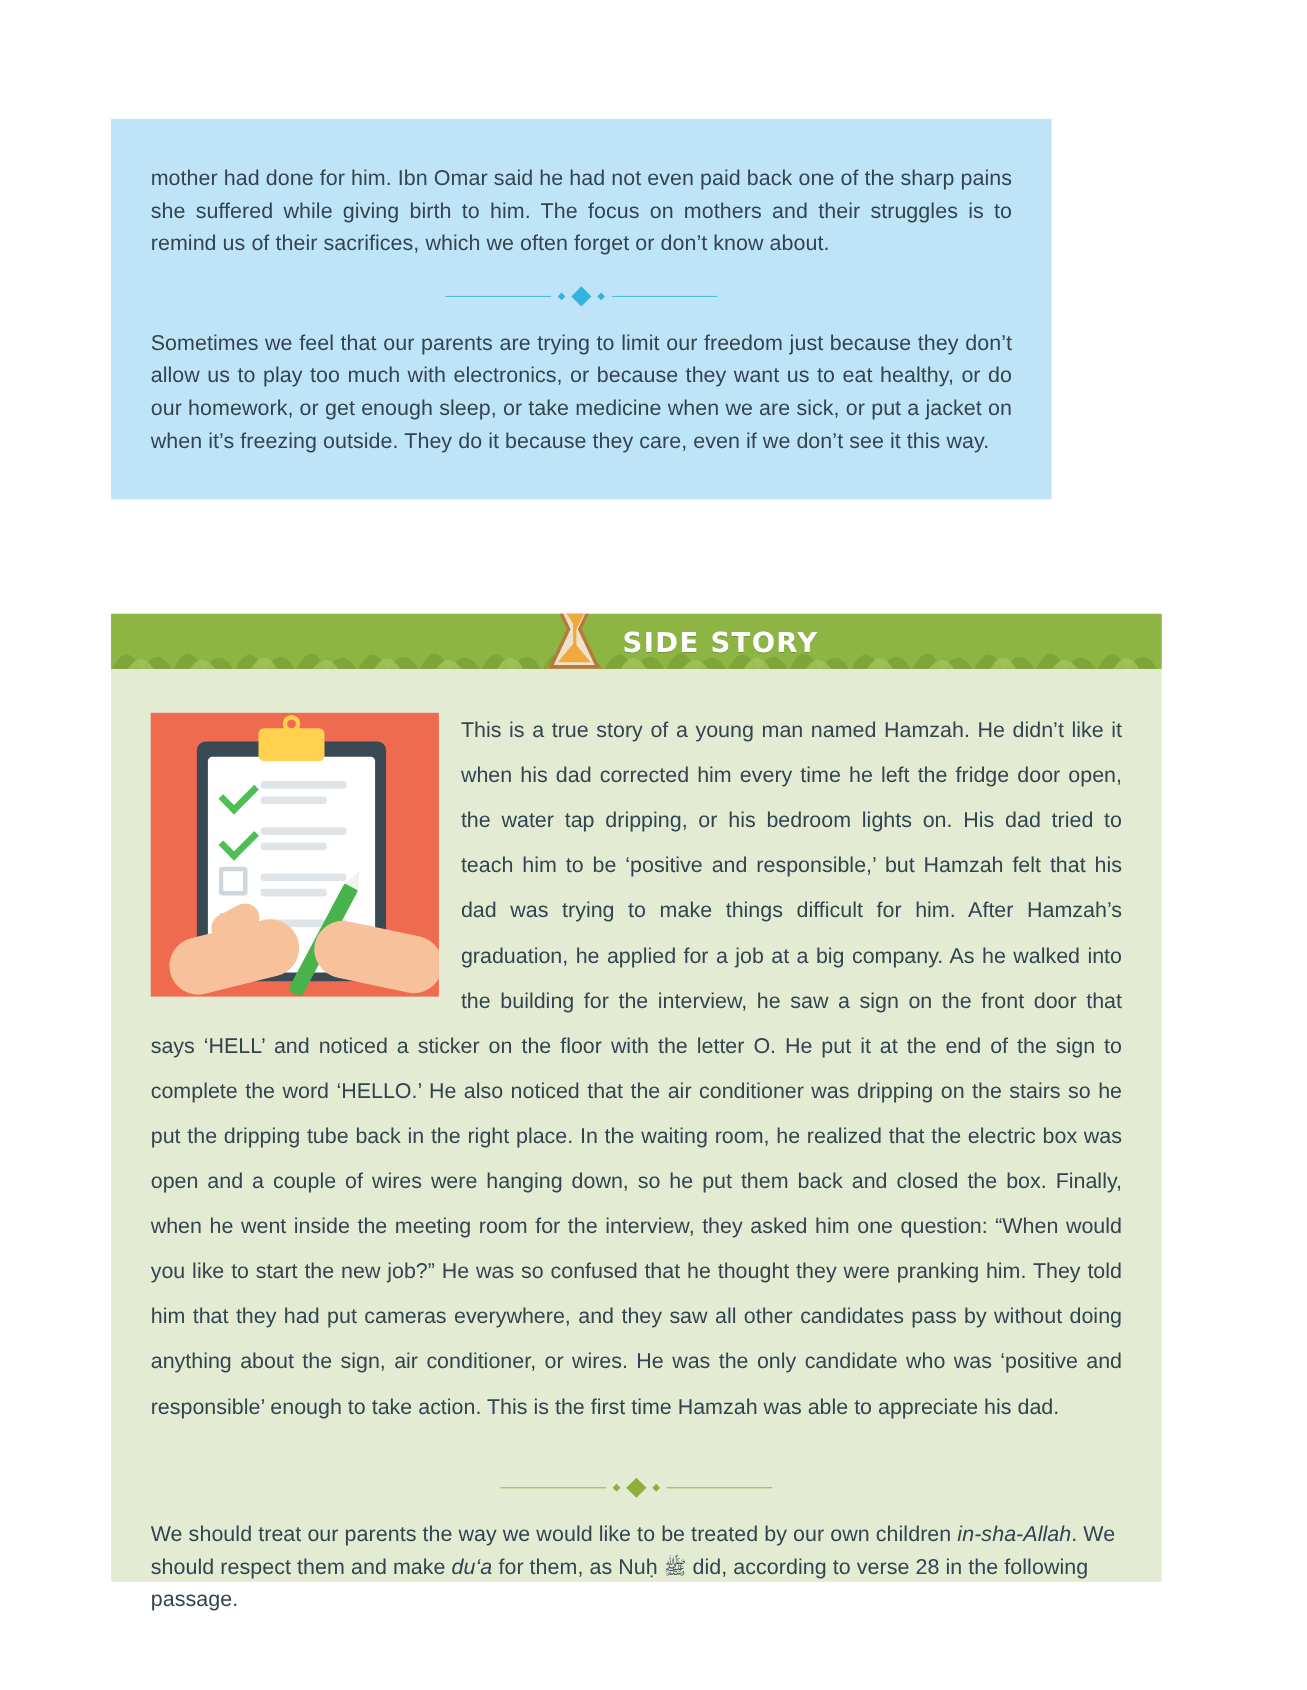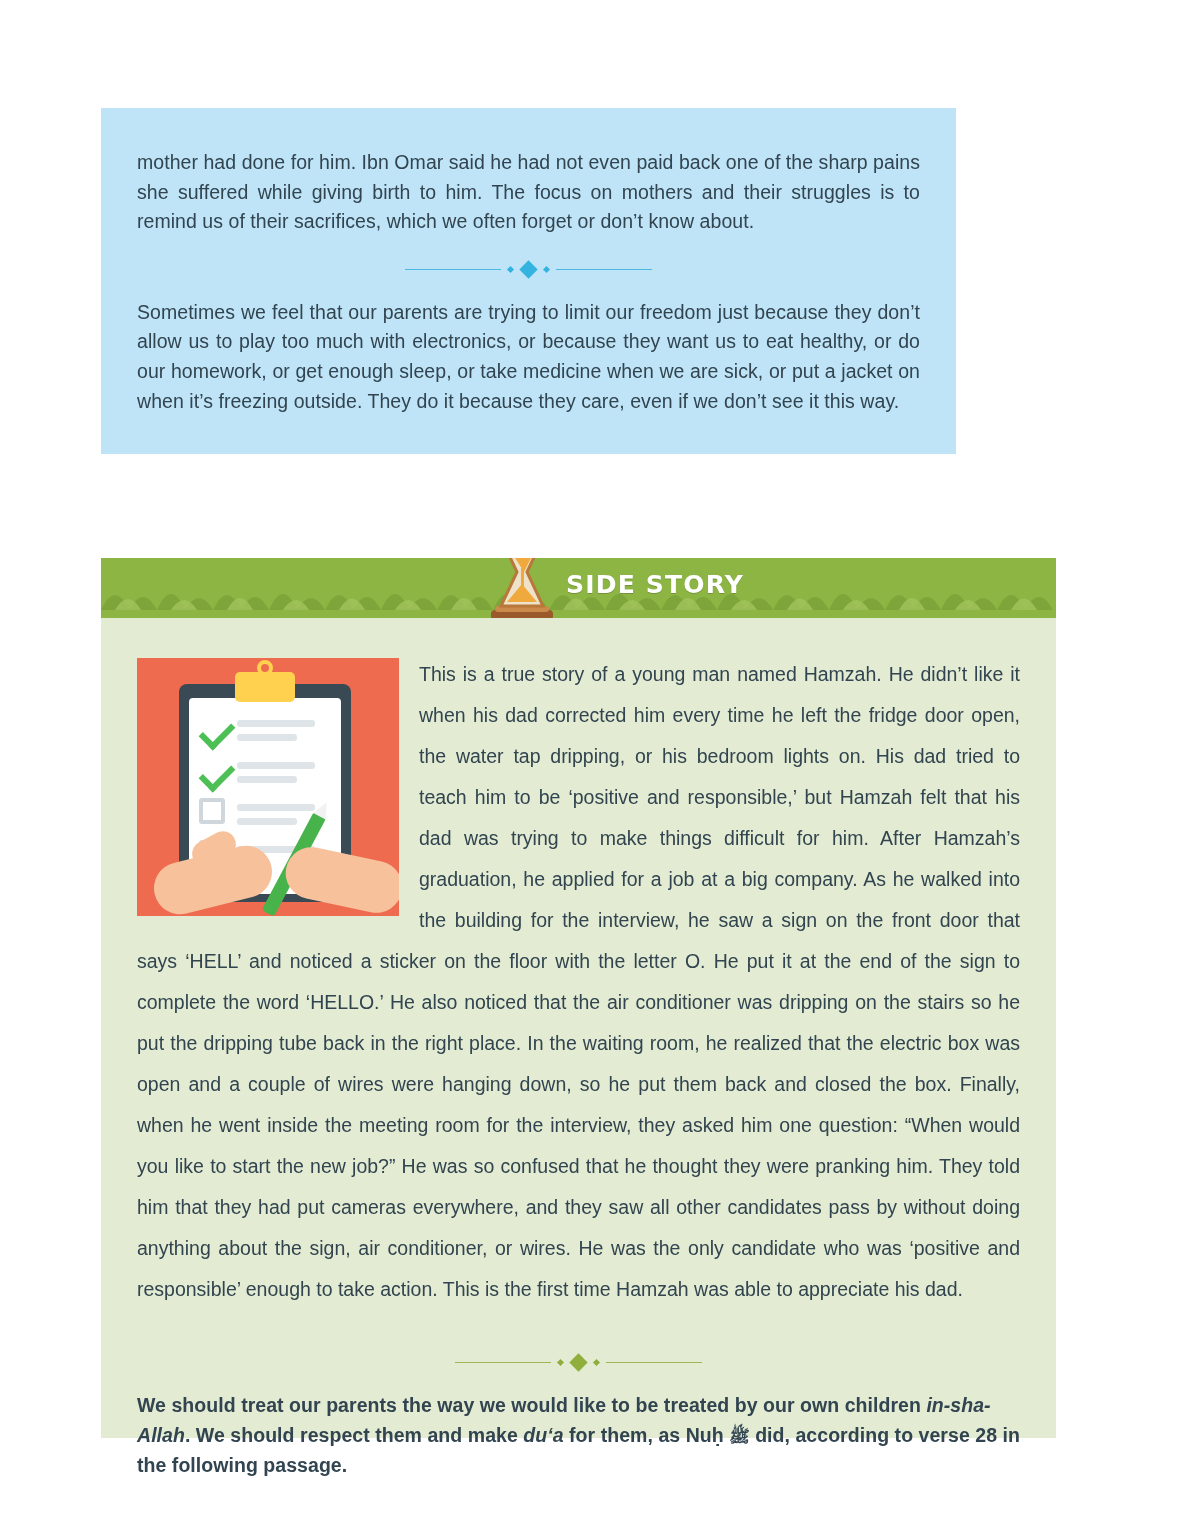--- a/index.html
+++ b/index.html
@@ -68,21 +68,21 @@
   .side-story {
     position: absolute;
     left: 101px;
     top: 558px;
     width: 955px;
     height: 880px;
     background: #e3ebd3;
   }
   .ss-header {
     position: relative;
-    height: 60px;
+    height: 50px;
     background: #8cb544;
     overflow: hidden;
     text-align: center;
   }
   .leaf-pattern {
     position: absolute;
     inset: 0;
     opacity: 1;
   }
   .ss-title {
@@ -355,18 +355,18 @@
 
   <div class="ss-closing">
     <div class="divider green">
       <span class="line"></span>
       <span class="dot"></span>
       <span class="diamond"></span>
       <span class="dot"></span>
       <span class="line"></span>
     </div>
 
-    <p class="para" style="font-weight:bold;">
+    <p class="para" style="">
       <span>We should treat our parents the way we would like to be treated by our own children </span><em class="ital">in-sha-Allah</em><span>. We should respect them and make </span><em class="ital">du‘a</em><span> for them, as Nuḥ </span><span class="sallam">ﷺ</span><span> did, according to verse 28 in the following passage.</span>
     </p>
   </div>
 
 </section>
 
 </body></html>

